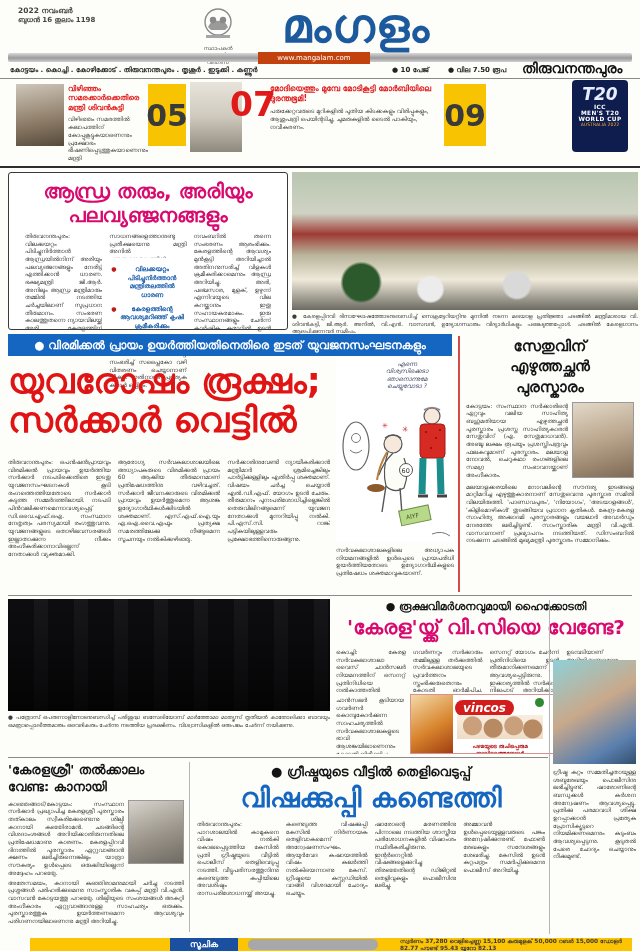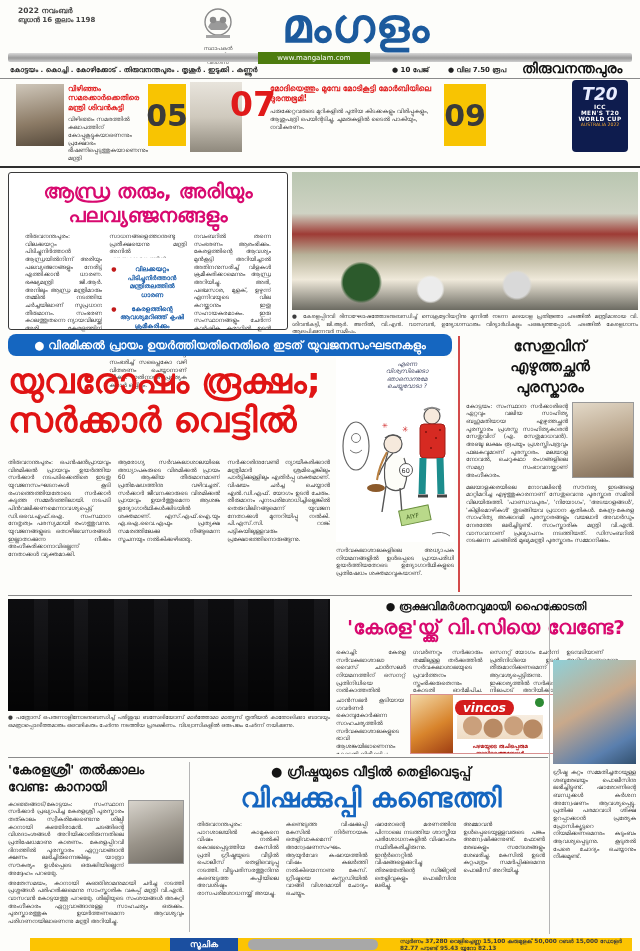--- a/index.html
+++ b/index.html
@@ -10,21 +10,21 @@
   .colwrap { display:flex; gap:7px; }
   .colwrap > div { flex:1; }
 
   
   .date1 { font-size:7.5px; color:#444; font-weight:bold; }
   .dateday { font-size:32px; font-weight:bold; color:#d92127; line-height:1; }
   .date2 { font-size:7px; color:#444; font-weight:bold; }
   .logo { font-size:47px; font-weight:bold; color:#1c5a9d; letter-spacing:1px; line-height:1; }
   .founder { font-size:5.5px; color:#555; text-align:center; }
   .grayrule { height:9px; background:linear-gradient(#d9d9d9,#9a9a9a 55%,#cfcfcf); border-radius:2px; }
-  .webbox { background:#4d7c0f; color:#fff; font-size:7px; text-align:center; line-height:12px; }
+  .webbox { background:#c2410c; color:#fff; font-size:7px; text-align:center; line-height:12px; }
   .editions { font-size:7px; font-weight:bold; color:#222; }
   .pageprice { font-size:7px; color:#222; font-weight:bold; }
   .city { font-size:14px; font-weight:bold; color:#111; }
 
   
   .numbox { background:#f8c402; display:flex; align-items:center; justify-content:center;
             font-size:30px; font-weight:bold; color:#3a3a3a; }
   .num-red { font-size:33px; font-weight:bold; color:#e01a1a; line-height:1; }
   .t-head { color:#e01a1a; font-weight:bold; font-size:7.5px; line-height:1.25; }
   .t-body { color:#444; font-size:6px; line-height:1.3; margin-top:3px; }
@@ -32,21 +32,21 @@
   .rule-thin { background:#8a8a8a; height:1px; }
   .rule-dark { background:#2e2e2e; height:2px; }
 
   
   .box-border { border:1.6px solid #3a3a3a; border-radius:3px; background:#fff; }
   .h-magenta { color:#d8096f; font-weight:bold; text-align:center; white-space:pre-line; }
   .h-red { color:#e01414; font-weight:bold; white-space:pre-line; }
   .h-blue { color:#1566c0; font-weight:bold; text-align:center; }
   .h-black { color:#141414; font-weight:bold; text-align:center; white-space:pre-line; }
   .kicker-bar { background:#1566c0; color:#fff; font-weight:bold; font-size:11.5px;
-                display:flex; align-items:center; justify-content:center;border-radius:8px; }
+                display:flex; align-items:center; justify-content:center; }
   .kicker-black { color:#141414; font-weight:bold; text-align:center; }
   .bullets { margin:4px 0; padding:3px 2px; }
   .bullet-item { display:flex; gap:3px; margin-bottom:5px; }
   .bullet-dot { color:#c21a1a; font-size:6px; line-height:1.4; }
   .bullet-txt { color:#155aa8; font-weight:bold; font-size:6.4px; line-height:1.35; text-align:center; flex:1; }
   .caption { font-size:5.6px; color:#3c3c3c; line-height:1.35; text-align:justify; }
   .vdiv { width:1px; background:#b5b5b5; }
   .vdiv-red { width:2px; background:#d34a4a; }
 
   

